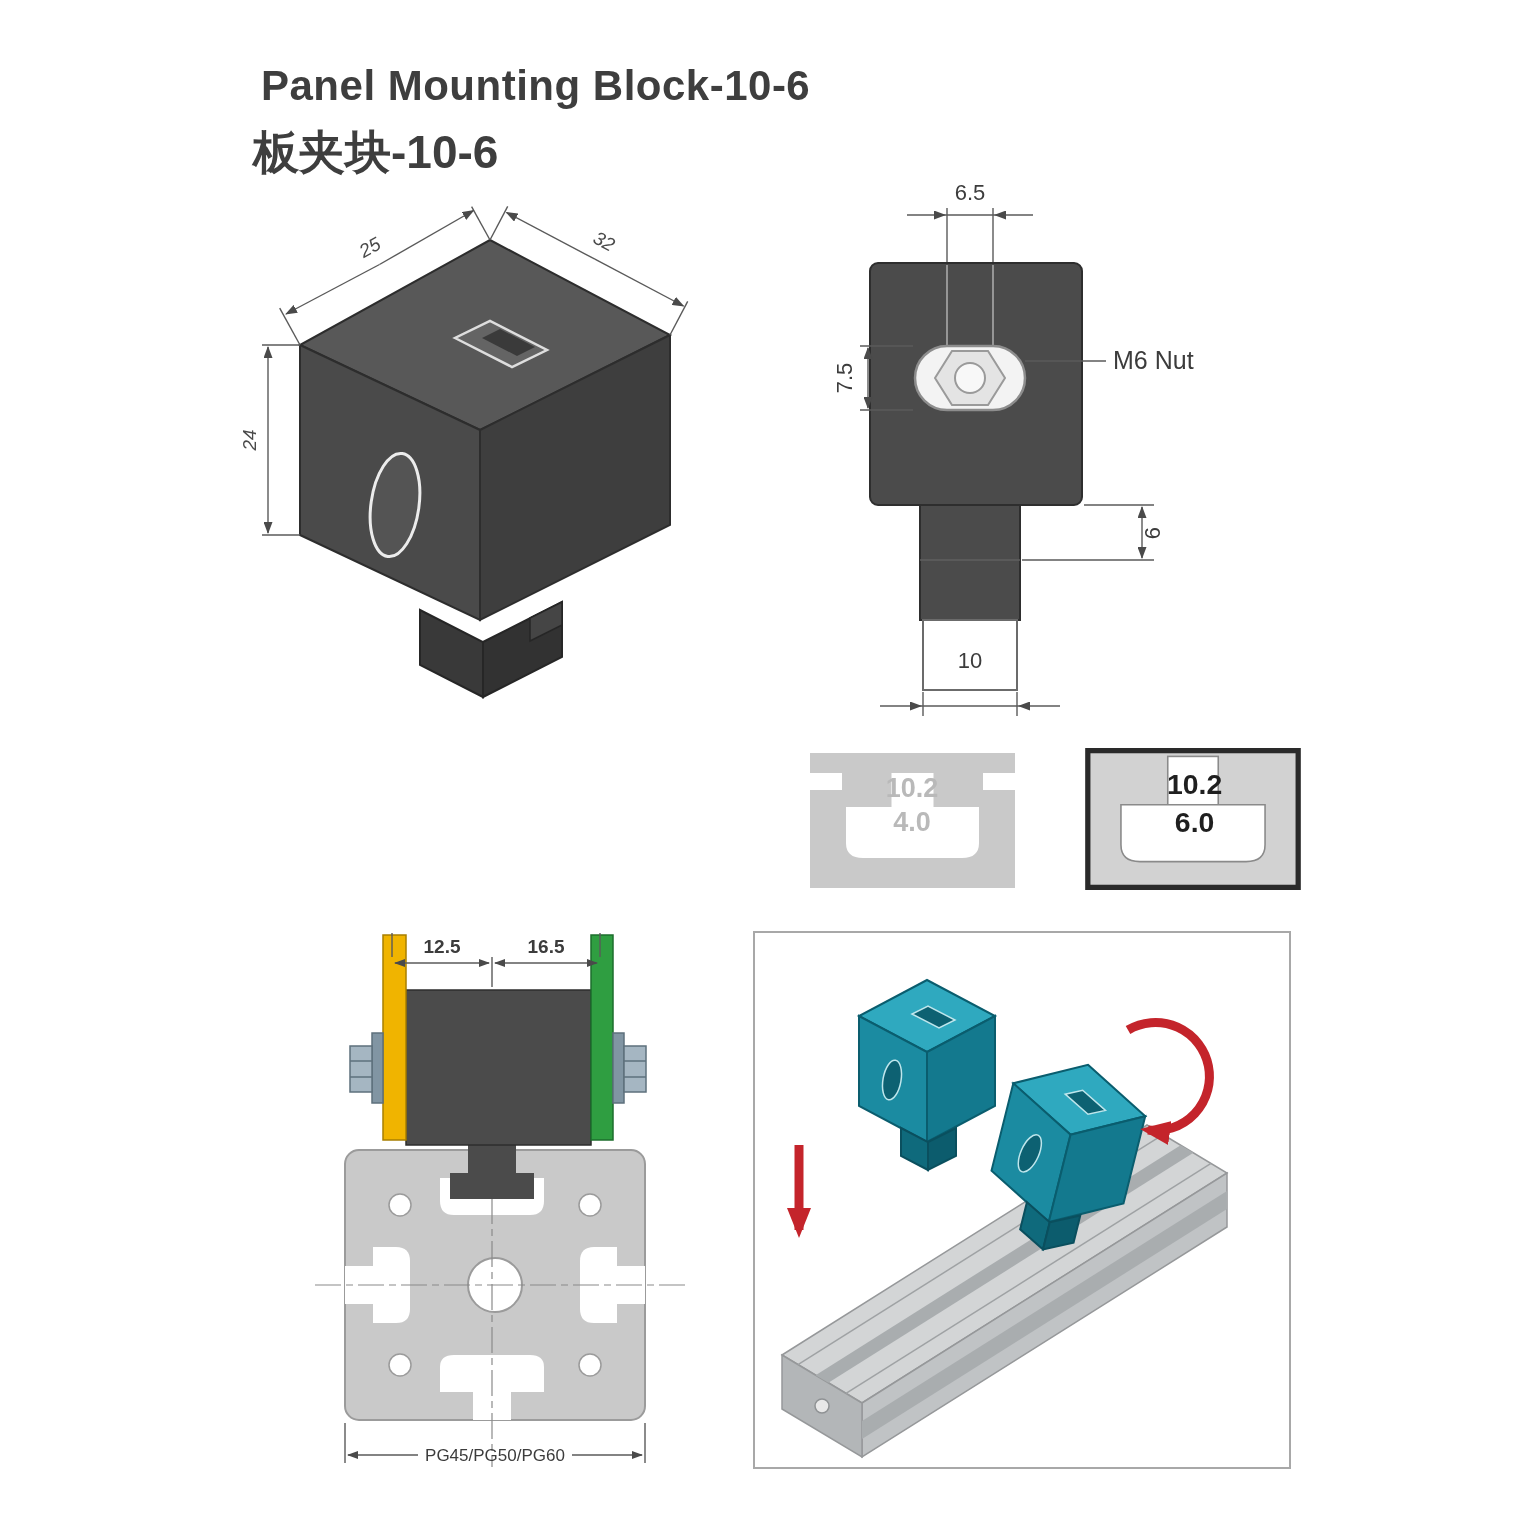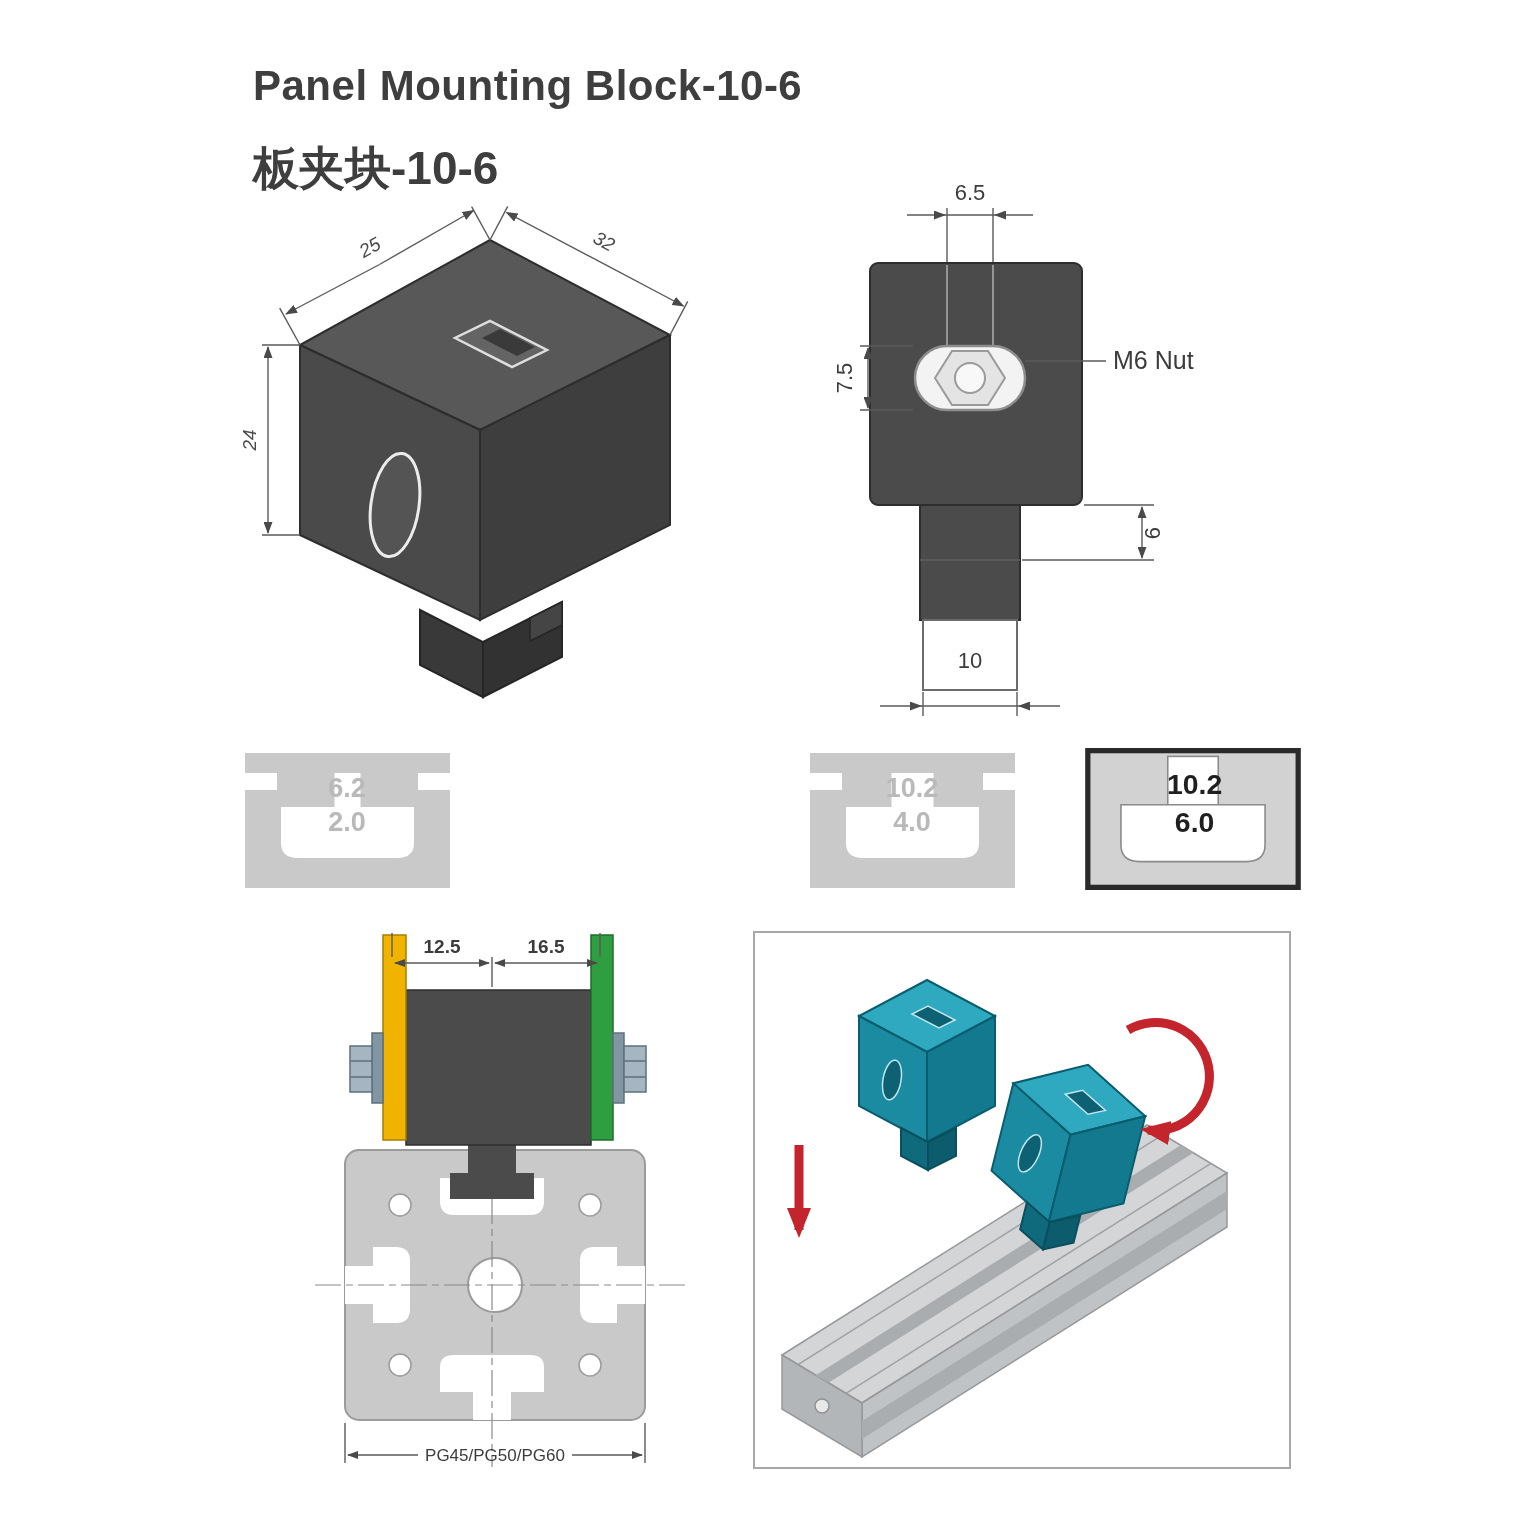--- a/index.html
+++ b/index.html
@@ -1,19 +1,19 @@
 <!DOCTYPE html>
 <html><head>
 <meta charset="utf-8">
 <style>
   html,body{margin:0;padding:0;background:#ffffff;}
   .page{position:relative;width:1536px;height:1536px;background:#ffffff;overflow:hidden;font-family:"Liberation Sans",sans-serif;}
   .fig{position:absolute;}
-  .title{position:absolute;left:253px;top:62px;font-size:42px;font-weight:600;color:#3e3e3e;letter-spacing:.5px;text-align:right;}
-  .title-cn{position:absolute;left:253px;top:138px;font-size:46px;font-weight:700;color:#3e3e3e;}
+  .title{position:absolute;left:261px;top:62px;font-size:42px;font-weight:600;color:#3e3e3e;letter-spacing:.5px;text-align:right;}
+  .title-cn{position:absolute;left:253px;top:122px;font-size:46px;font-weight:700;color:#3e3e3e;}
   svg text{font-family:"Liberation Sans",sans-serif;fill:#3c3c3c;}
   .dim{font-size:22px;}
   .dim-i{font-size:19px;font-style:italic;fill:#4a4a4a;}
   .lbl{font-size:25px;}
   .tnum{font-size:27px;font-weight:600;fill:#b9b9b9;text-anchor:middle;}
   .tnum-dark{font-size:27px;font-weight:700;fill:#1f1f1f;text-anchor:middle;}
   .secdim{font-size:19px;font-weight:700;text-anchor:middle;}
   .seclbl{font-size:17px;text-anchor:middle;}
 </style>
 </head>
@@ -98,31 +98,20 @@
       <line x1="240" y1="556" x2="199" y2="556" marker-end="url(#m-front)"></line>
       <line x1="101" y1="556" x2="199" y2="556"></line>
     </g>
     <text class="dim" x="150" y="50" text-anchor="middle">6.5</text>
     <text class="dim" x="32" y="228" text-anchor="middle" transform="rotate(-90 32 228)">7.5</text>
     <text class="lbl" x="293" y="219">M6 Nut</text>
     <text class="dim" x="340" y="383" text-anchor="middle" transform="rotate(-90 340 383)">6</text>
     <text class="dim" x="150" y="518" text-anchor="middle">10</text>
   </svg>
 
-  <div class="fig" style="left:245px;top:753px">
-    <svg width="205" height="135" viewBox="0 0 205 135">
-      <rect x="0" y="0" width="205" height="135" fill="#c9c9c9"></rect>
-      <rect x="0" y="20" width="32" height="17" fill="#ffffff"></rect>
-      <rect x="173" y="20" width="32" height="17" fill="#ffffff"></rect>
-      <rect x="89.5" y="20" width="26" height="36" fill="#ffffff"></rect>
-      <path d="M36,54 H169 V90 Q169,105 152,105 H53 Q36,105 36,90 Z" fill="#ffffff"></path>
-      <text class="tnum" x="102" y="44">6.2</text>
-      <text class="tnum" x="102" y="78">2.0</text>
-    </svg>
-  </div>
   <div class="fig" style="left:810px;top:753px">
     <svg width="205" height="135" viewBox="0 0 205 135">
       <rect x="0" y="0" width="205" height="135" fill="#c9c9c9"></rect>
       <rect x="0" y="20" width="32" height="17" fill="#ffffff"></rect>
       <rect x="173" y="20" width="32" height="17" fill="#ffffff"></rect>
       <rect x="81.5" y="20" width="42" height="36" fill="#ffffff"></rect>
       <path d="M36,54 H169 V90 Q169,105 152,105 H53 Q36,105 36,90 Z" fill="#ffffff"></path>
       <text class="tnum" x="102" y="44">10.2</text>
       <text class="tnum" x="102" y="78">4.0</text>
     </svg>

